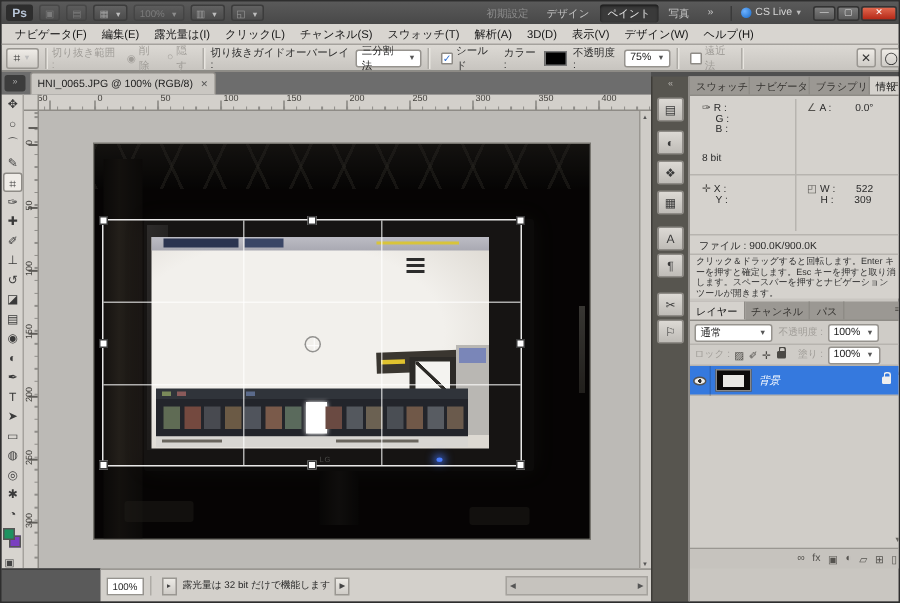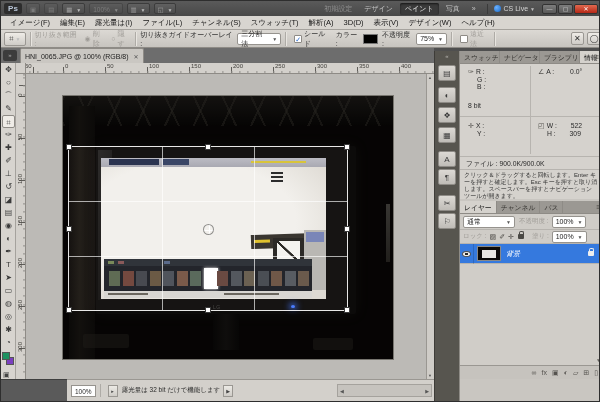--- a/index.html
+++ b/index.html
@@ -193,24 +193,24 @@
       <span class="caret">▼</span>
     </div>
     <div id="winbtns">
       <div class="wbtn">—</div>
       <div class="wbtn">▢</div>
       <div class="wbtn close">✕</div>
     </div>
   </div>
 
   <div id="menubar">
-      <span class="menu-item">イメージ(F)</span>
+      <span class="menu-item">ナビゲータ(F)</span>
       <span class="menu-item">編集(E)</span>
       <span class="menu-item">露光量は(I)</span>
-      <span class="menu-item">ファイル(L)</span>
+      <span class="menu-item">クリック(L)</span>
       <span class="menu-item">チャンネル(S)</span>
       <span class="menu-item">スウォッチ(T)</span>
       <span class="menu-item">解析(A)</span>
       <span class="menu-item">3D(D)</span>
       <span class="menu-item">表示(V)</span>
       <span class="menu-item">デザイン(W)</span>
       <span class="menu-item">ヘルプ(H)</span>
     </div>
 
   <div id="optionsbar">

